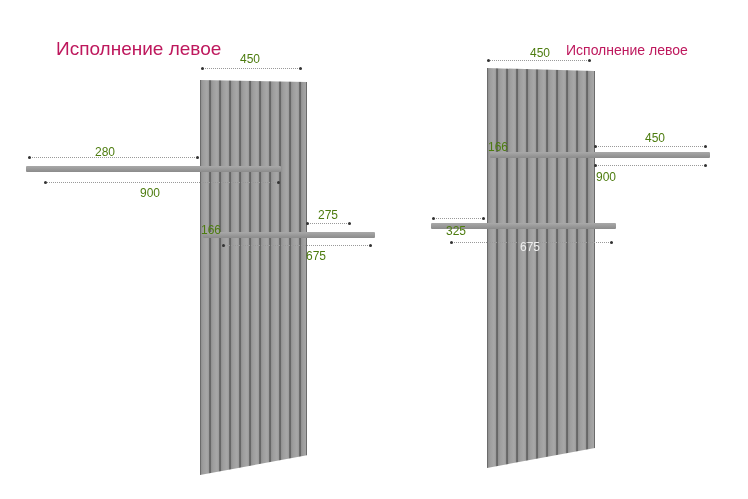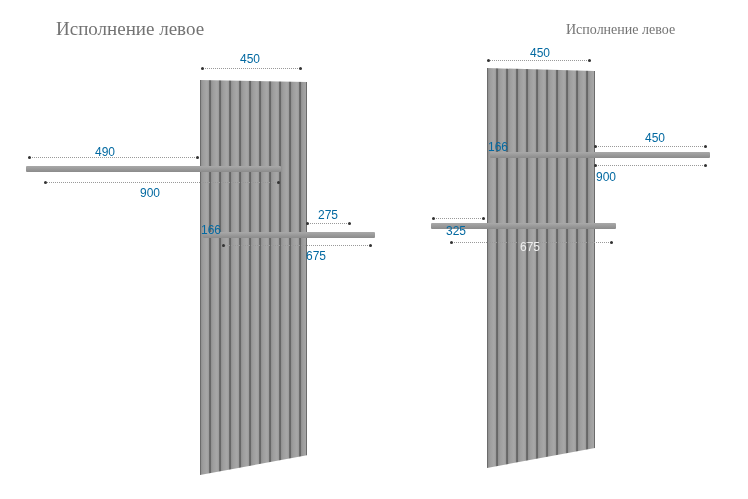--- a/index.html
+++ b/index.html
@@ -1,42 +1,42 @@
 <!DOCTYPE html>
 <html><head>
 <meta charset="utf-8">
 <style>
   html, body { margin:0; padding:0; background:#ffffff; }
   body { width:748px; height:499px; position:relative; overflow:hidden; font-family:"Liberation Sans", sans-serif; }
-  .title { position:absolute; font-family:Liberation Serif, serif; color:#737373; }
+  .title { position:absolute; font-family:Liberation Sans, sans-serif; color:#be185d;margin-top:20px; }
   .t-left { left:56px; top:18px; font-size:19px; }
   .t-right { left:566px; top:22px; font-size:14px; }
   .panel { position:absolute; background:
       repeating-linear-gradient(90deg, #8f8f8f 0px, #9d9d9d 2px, #a8a8a8 6px, #9a9a9a 8px, #3d3d3d 9px, #8f8f8f 10px);
       border-left:1px solid #6b6b6b; border-right:1px solid #6b6b6b; }
   .panel-left { left:200px; top:80px; width:105px; height:395px; clip-path:polygon(0 0,100% 2px,100% 95%,0 100%); }
   .panel-right { left:487px; top:68px; width:106px; height:400px; clip-path:polygon(0 0,100% 3px,100% 95%,0 100%); }
   .shelf { position:absolute; background:linear-gradient(#a9a9a9,#8b8b8b); height:6px; border-radius:1px; }
   .dim { position:absolute; height:0; border-top:1px dotted #999; }
   .dim::before, .dim::after { content:""; position:absolute; top:-2px; width:3px; height:3px; background:#333; border-radius:50%; }
   .dim::before { left:0; } .dim::after { right:0; }
-  .lbl { position:absolute; font-size:12px; color:#0369a1; }
+  .lbl { position:absolute; font-size:12px; color:#4d7c0f; }
   .lbl-light { color:#eee; }
 </style>
 </head>
 <body>
 
 <div class="title t-left">Исполнение левое</div>
 <div class="panel panel-left"></div>
 <div class="dim" style="left:201px;top:68px;width:101px;"></div>
 <div class="lbl" style="left:240px;top:52px;">450</div>
 
 <div class="shelf" style="left:26px;top:166px;width:255px;"></div>
 <div class="dim" style="left:28px;top:157px;width:171px;"></div>
-<div class="lbl" style="left:95px;top:145px;">490</div>
+<div class="lbl" style="left:95px;top:145px;">280</div>
 <div class="dim" style="left:44px;top:182px;width:236px;"></div>
 <div class="lbl" style="left:140px;top:186px;">900</div>
 
 <div class="shelf" style="left:203px;top:232px;width:172px;"></div>
 <div class="lbl" style="left:201px;top:223px;">166</div>
 <div class="dim" style="left:306px;top:223px;width:45px;"></div>
 <div class="lbl" style="left:318px;top:208px;">275</div>
 <div class="dim" style="left:222px;top:245px;width:150px;"></div>
 <div class="lbl" style="left:306px;top:249px;">675</div>
 

